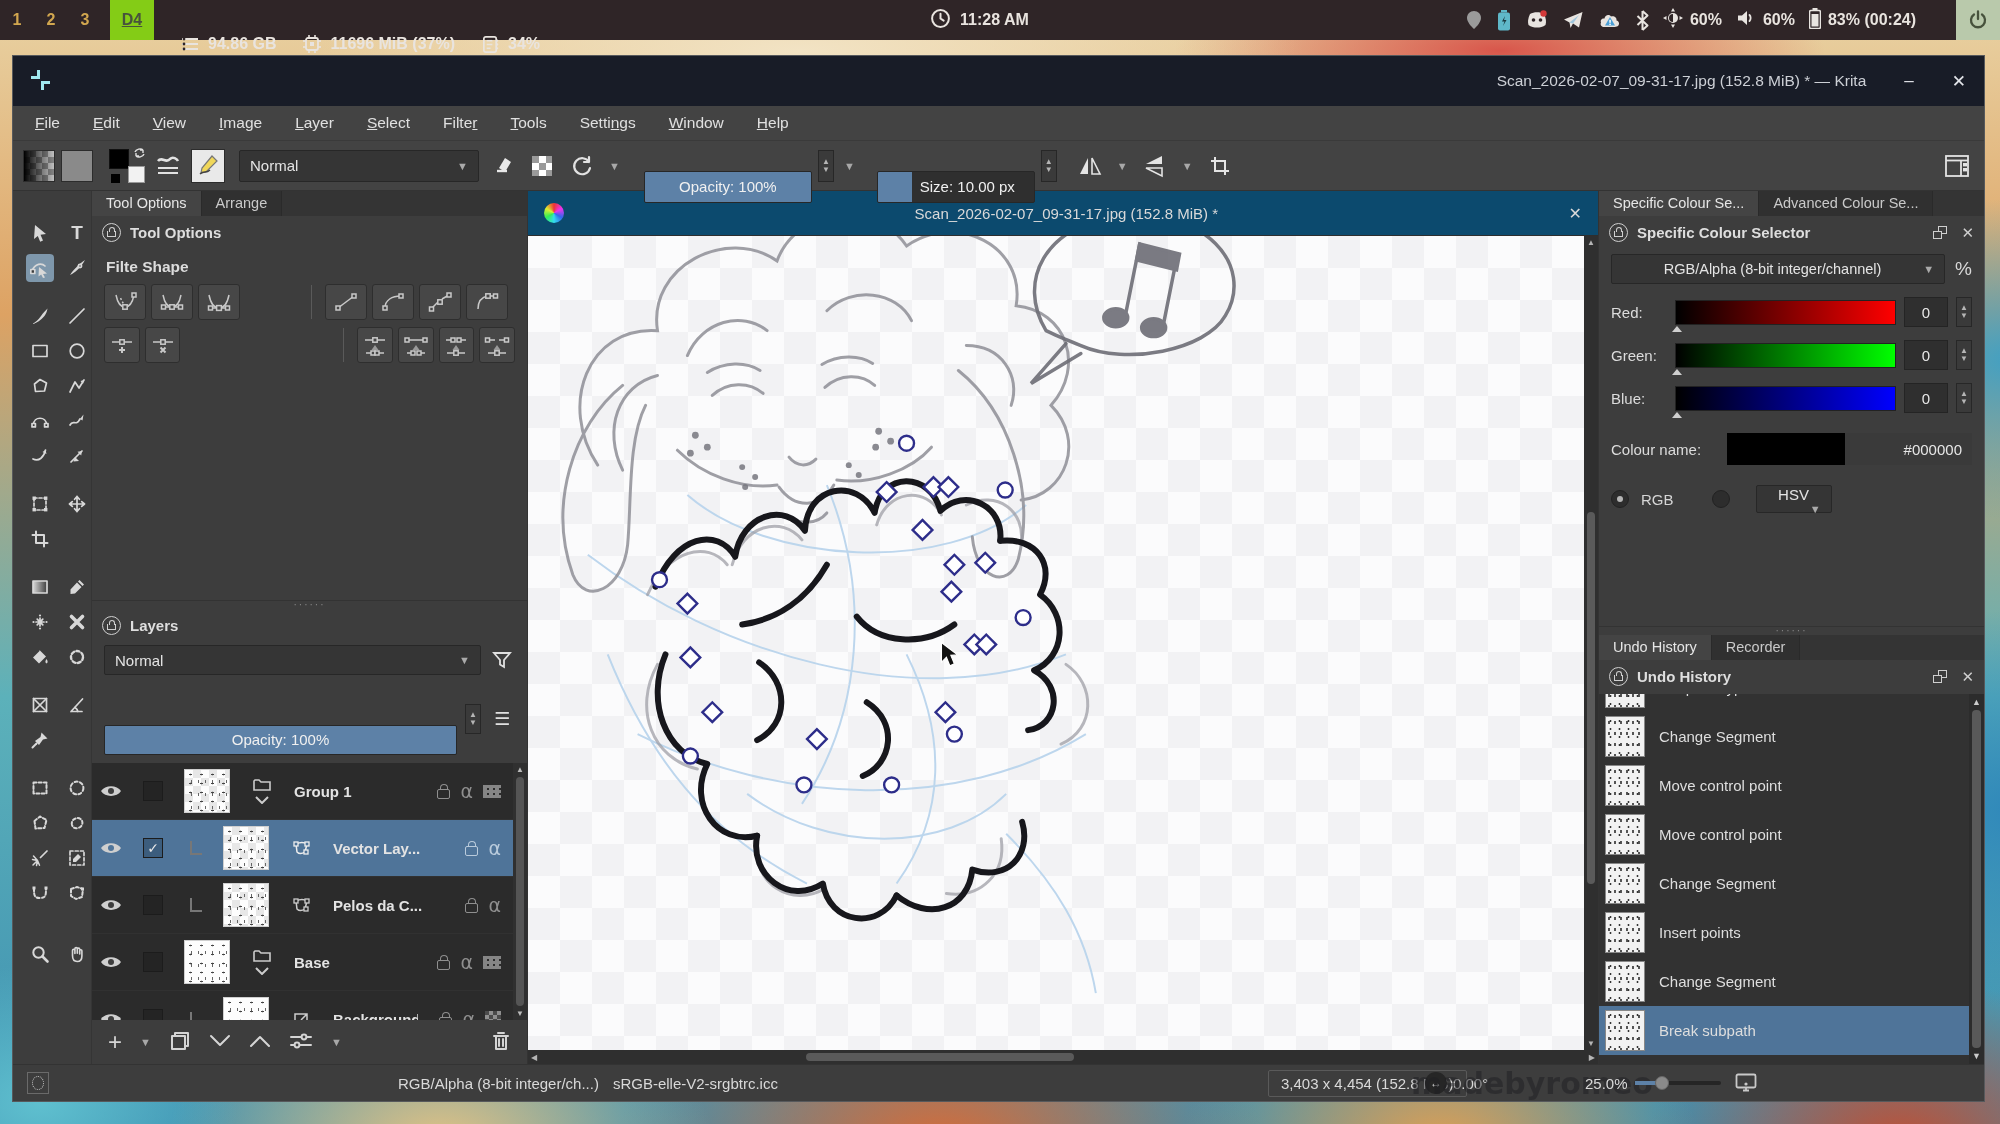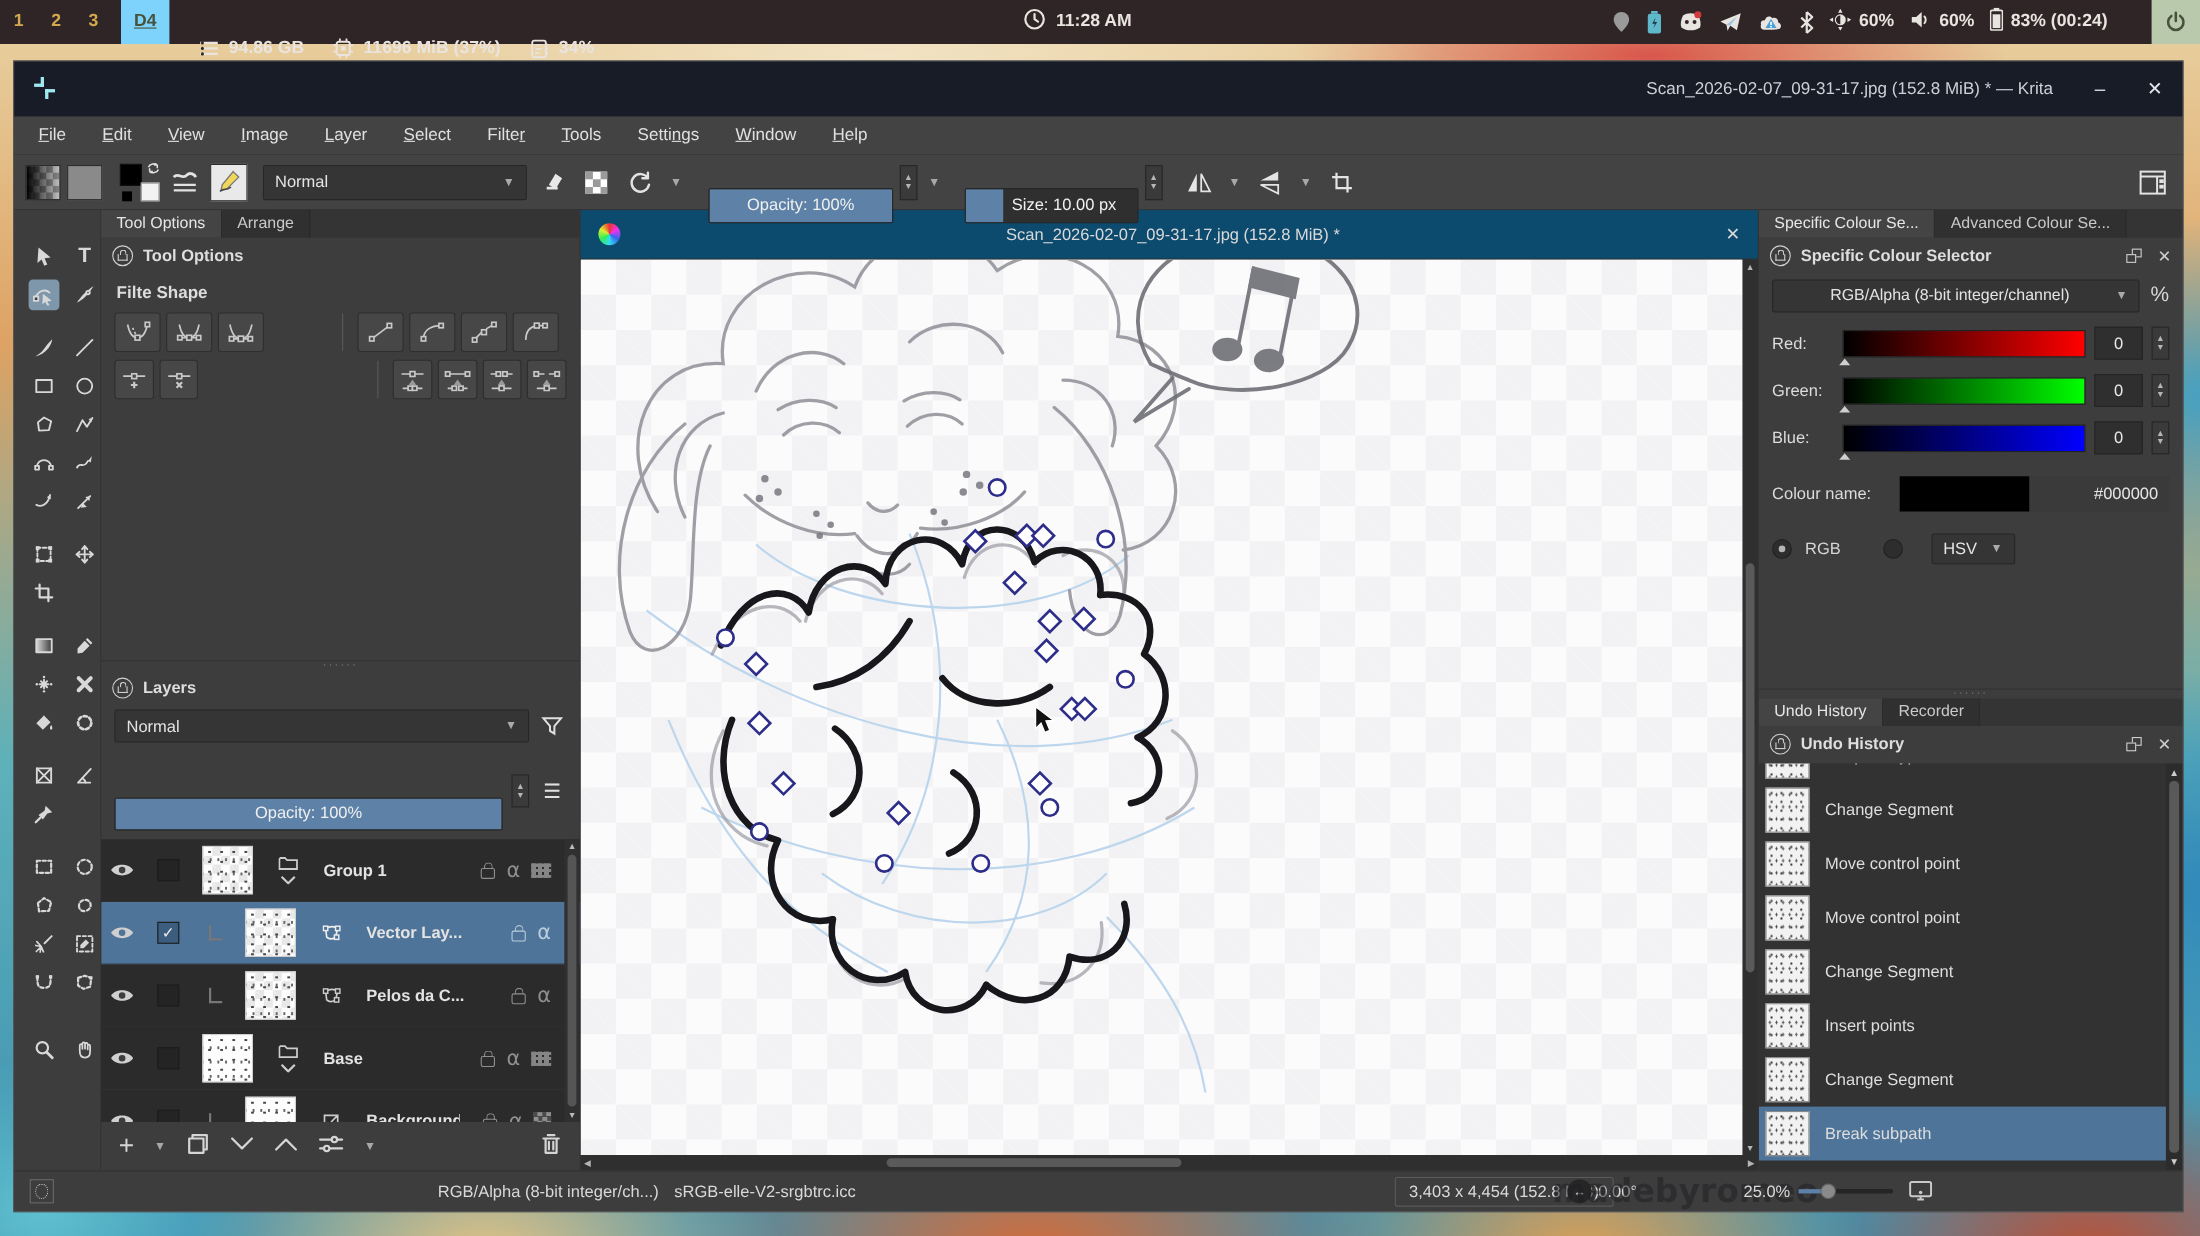--- a/index.html
+++ b/index.html
@@ -17,21 +17,21 @@
     radial-gradient(ellipse 500px 120px at 75% 4.5%, #d8564b, transparent 65%),
     radial-gradient(ellipse 520px 260px at 101% 32%, #3fa0c4, transparent 62%),
     radial-gradient(ellipse 460px 320px at 101% 72%, #2f88ba, transparent 62%),
     linear-gradient(180deg,#e9d3a4 0%,#dda263 28%,#5cb1ba 62%,#3e90b1 100%);
   }
 
   
   .sysbar { position:absolute; left:0; top:0; width:2000px; height:40px; background:#2f2527;
     display:flex; align-items:center; font-weight:bold; font-size:16px; color:#e9e4df; }
   .ws { width:34px; text-align:center; color:#d2a74f; }
-  .ws-active { width:44px; height:40px; line-height:40px; background:#7dd3fc; color:#47523c; text-align:center; margin-left:8px;text-decoration:underline; }
+  .ws-active { width:44px; height:40px; line-height:40px; background:#84cc16; color:#47523c; text-align:center; margin-left:8px;text-decoration:underline; }
   .sysgrp { display:flex; align-items:center; gap:8px; margin-left:26px;margin-top:48px; }
   .sysgrp svg, .trayicons svg { display:block; }
   .spacer { flex:1; }
   .clock { display:flex; align-items:center; gap:9px; position:absolute; left:930px; }
   .trayicons { display:flex; align-items:center; gap:15px; margin-right:14px; }
   .traystat { display:flex; align-items:center; gap:7px; margin-right:14px; }
   .powerchip { width:44px; height:40px; background:#b9c9ab; display:flex; align-items:center; justify-content:center; }
 
   
   .krita { position:absolute; left:12px; top:55px; width:1973px; height:1047px; background:#3d3d3d;
@@ -174,21 +174,21 @@
   .chbar { flex:1; height:25px; border:1px solid #222; position:relative; }
   .chbar .mark { position:absolute; left:-4px; bottom:-8px; width:0; height:0; border-left:5px solid transparent; border-right:5px solid transparent; border-bottom:6px solid #cfcfcf; }
   .chval { width:44px; height:30px; background:#2f2f2f; border:1px solid #242424; color:#e8e8e8; display:flex; align-items:center; justify-content:center; flex:none; }
   .cnrow { display:flex; align-items:center; gap:0; padding:14px 12px 6px; }
   .cnlabel { width:116px; color:#dcdcdc; flex:none; }
   .cswatch { width:118px; height:32px; background:#000; flex:none; }
   .chexbox { flex:1; height:32px; background:#3a3a3a; display:flex; align-items:center; justify-content:flex-end; padding-right:10px; color:#e6e6e6; }
   .radiorow { display:flex; align-items:center; gap:12px; padding:14px 12px; }
   .radio { width:18px; height:18px; border-radius:50%; background:#2d2d2d; border:1px solid #222; position:relative; flex:none; }
   .radio.on::after { content:""; position:absolute; inset:5px; border-radius:50%; background:#b5b5b5; }
-  .hsv-dd { width:76px; height:28px; margin-left:14px; }
+  .hsv-dd { width:76px; height:28px; margin-left:14px;flex-direction:column; }
 
   
   .undodock { flex:1; display:flex; flex-direction:column; min-height:0; }
   .undolist { flex:1; background:#323232; position:relative; overflow:hidden; margin-top:2px; }
   .undo-row { height:49px; display:flex; align-items:center; gap:14px; padding:0 0 0 6px; }
   .undo-row .uthumb { width:40px; height:41px; background:#f2f2f2; border:1px solid #888;
     background-image:radial-gradient(#333 1px, transparent 1.2px), radial-gradient(#555 0.8px, transparent 1px);
     background-size:9px 8px, 6px 11px; flex:none; }
   .undo-row .ulabel { color:#dedede; font-size:15px; }
   .undo-row.sel { background:#4f7499; }

